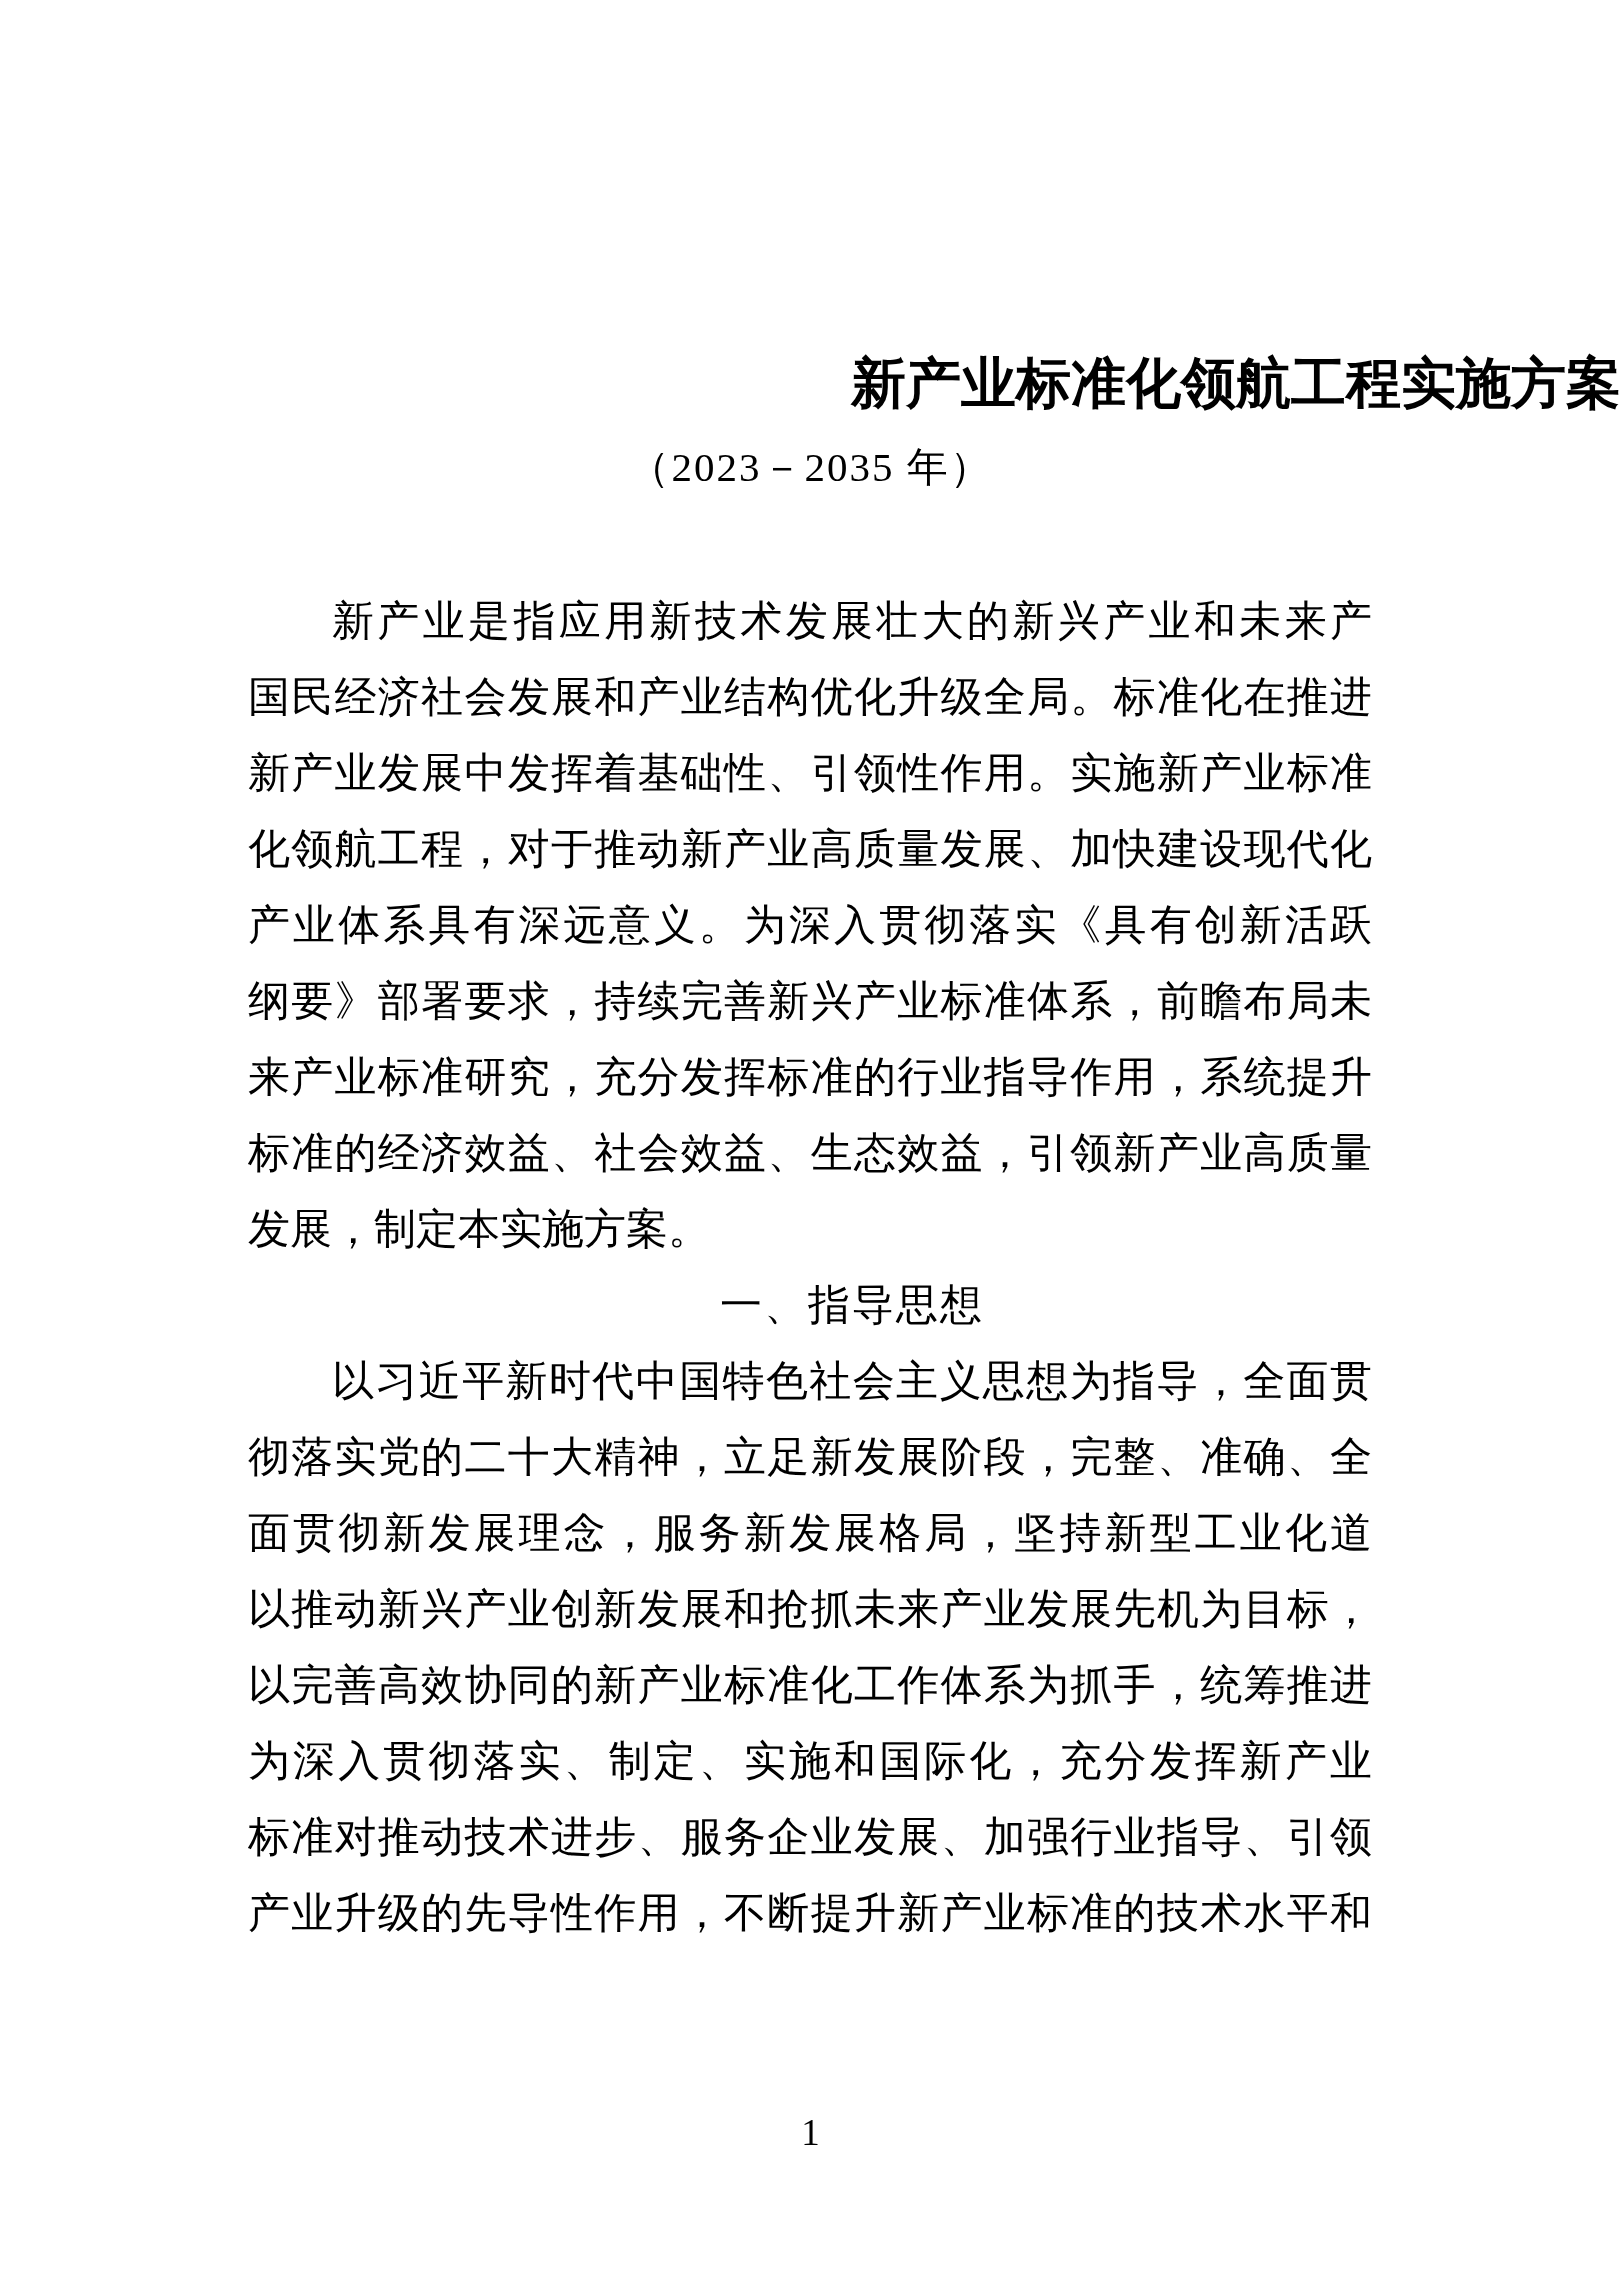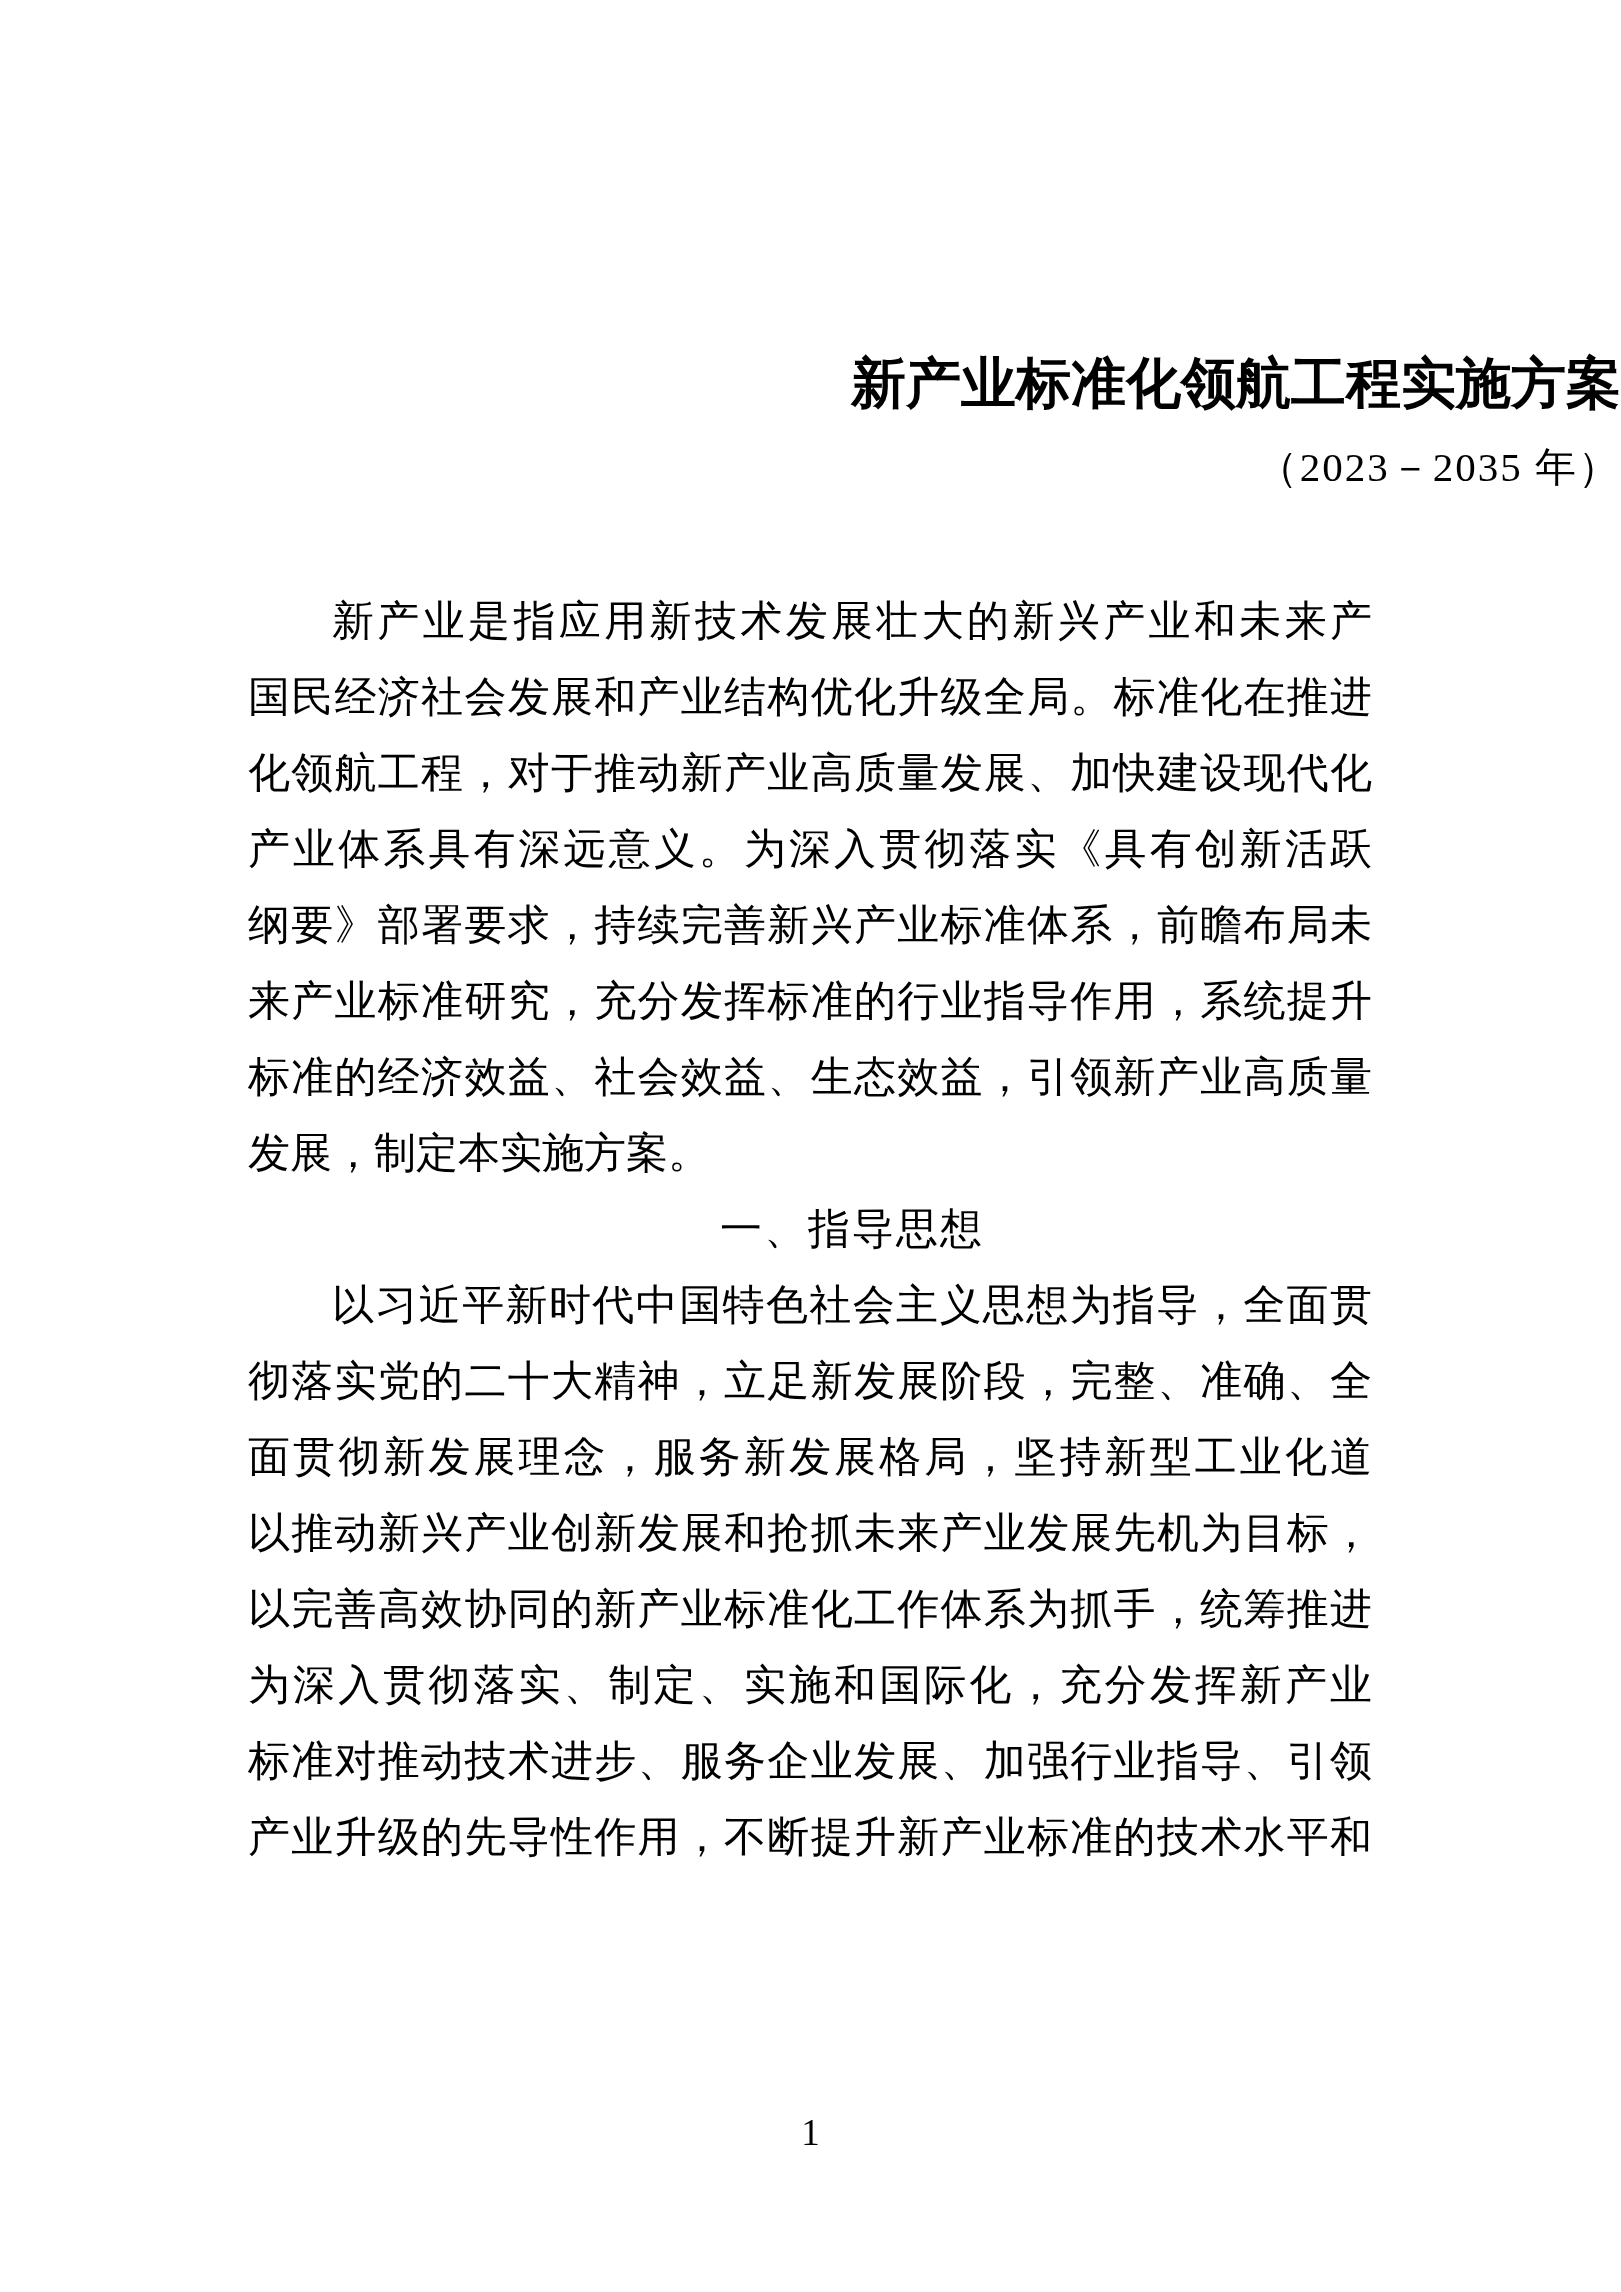--- a/index.html
+++ b/index.html
@@ -28,21 +28,21 @@
     font-size: 55px;
     line-height: 65px;
     letter-spacing: 0px;
     white-space: nowrap;
   }
   .doc-subtitle {
     position: absolute;
     top: 443px;
     left: 0;
     width: 100%;
-    text-align: right;
+    text-align: center;
     font-family: "Liberation Serif", "DejaVu Serif", serif;
     font-size: 41px;
     line-height: 49px;
     letter-spacing: 2px;
     white-space: nowrap;
   }
   .body-block {
     position: absolute;
     top: 583px;
     left: 248px;
@@ -92,20 +92,21 @@
 <div class="page">
 
   <div class="doc-title">新产业标准化领航工程实施方案</div>
 
   <div class="doc-subtitle">（2023－2035 年）</div>
 
   <div class="body-block">
 
     <div class="body-line first-line">新产业是指应用新技术发展壮大的新兴产业和未来产</div>
     <div class="body-line">国民经济社会发展和产业结构优化升级全局。标准化在推进</div>
+    <div class="body-line">新产业发展中发挥着基础性、引领性作用。实施新产业标准</div>
     <div class="body-line">化领航工程，对于推动新产业高质量发展、加快建设现代化</div>
     <div class="body-line">产业体系具有深远意义。为深入贯彻落实《具有创新活跃</div>
     <div class="body-line">纲要》部署要求，持续完善新兴产业标准体系，前瞻布局未</div>
     <div class="body-line">来产业标准研究，充分发挥标准的行业指导作用，系统提升</div>
     <div class="body-line">标准的经济效益、社会效益、生态效益，引领新产业高质量</div>
     <div class="body-line para-end">发展，制定本实施方案。</div>
 
     <div class="section-heading">一、指导思想</div>
 
     <div class="body-line first-line">以习近平新时代中国特色社会主义思想为指导，全面贯</div>

